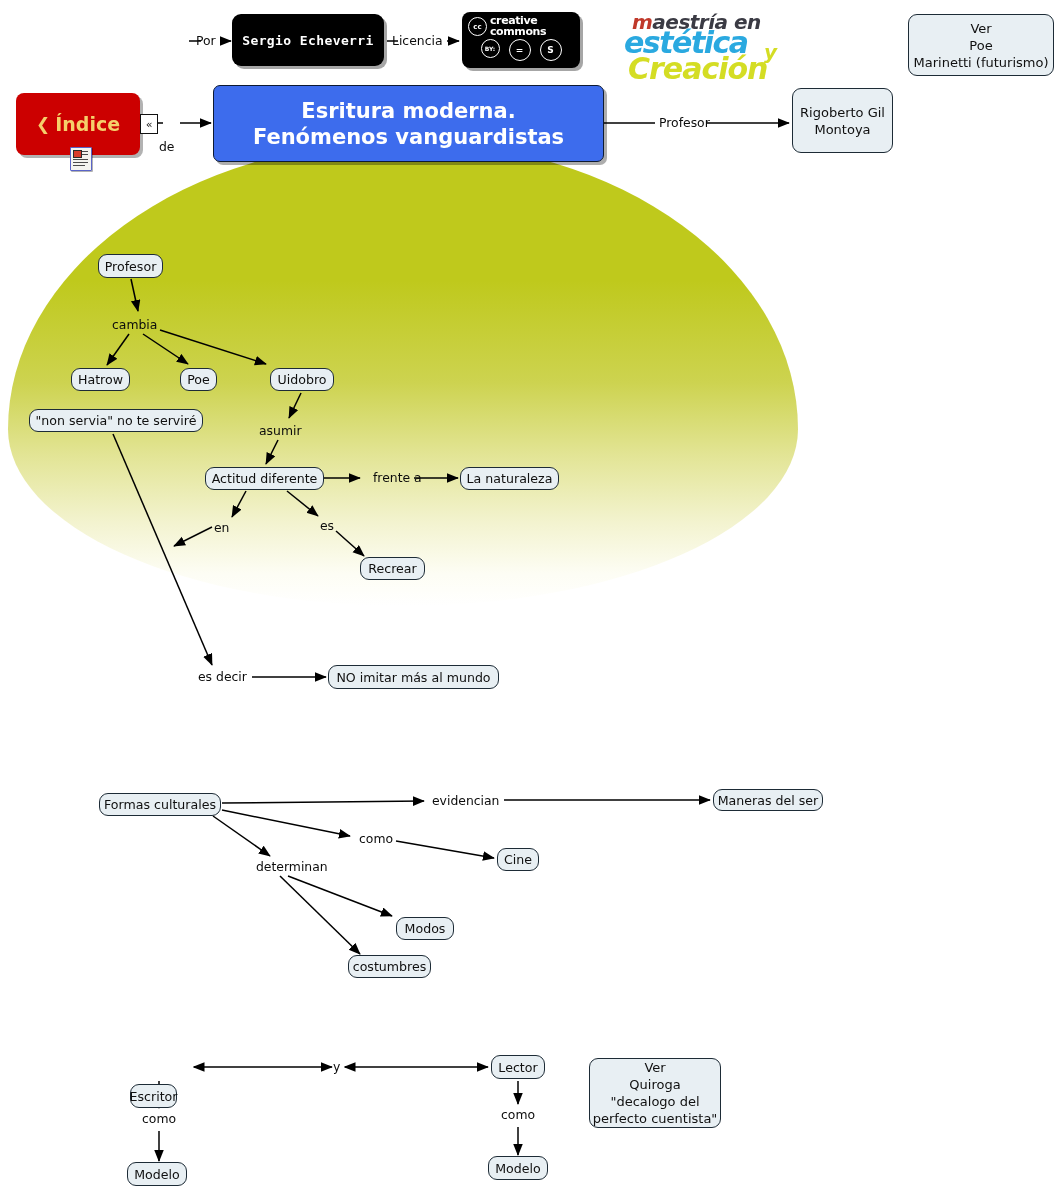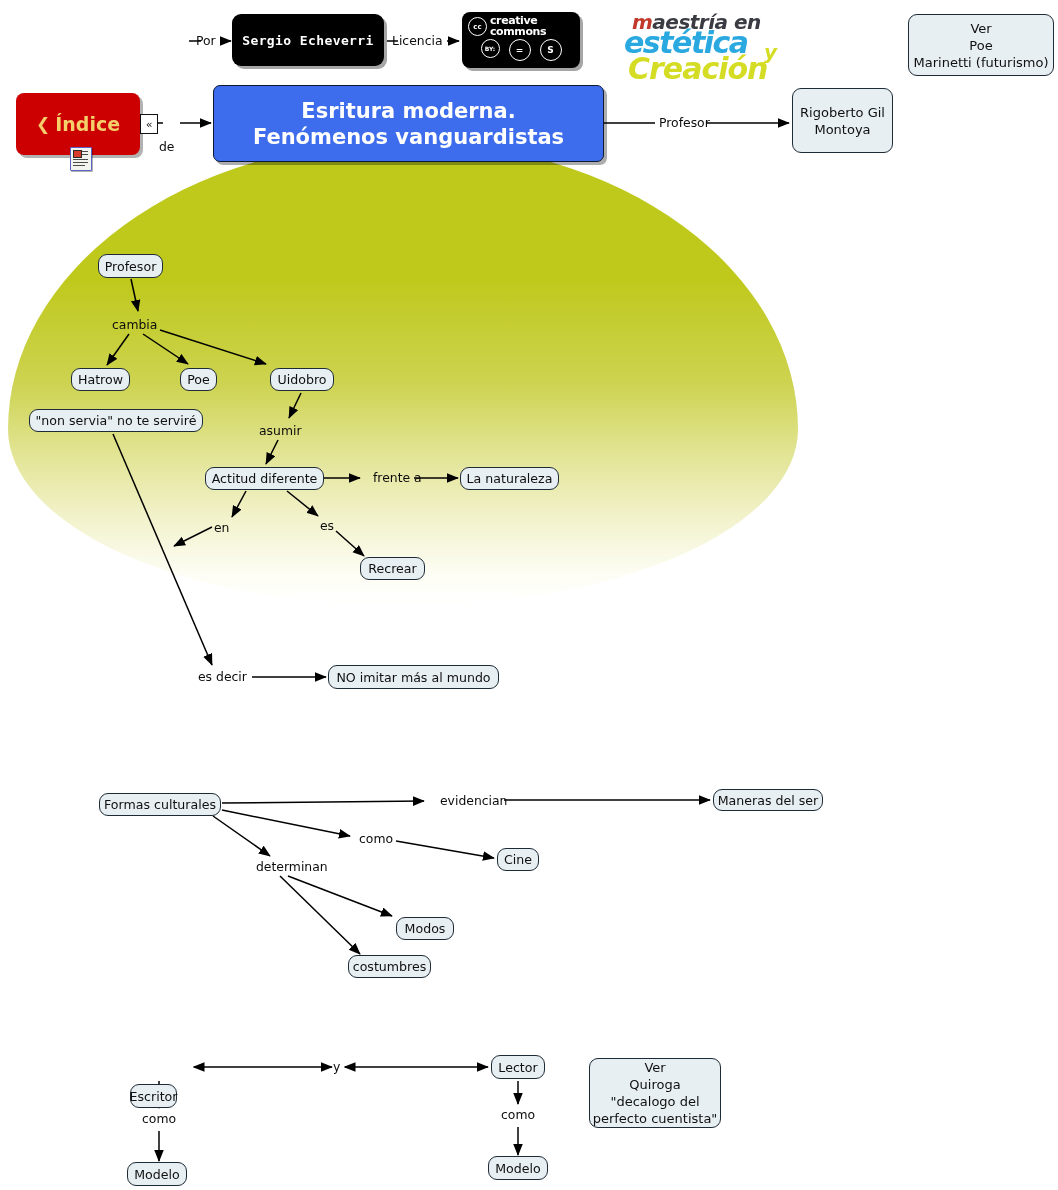--- a/index.html
+++ b/index.html
@@ -319,21 +319,21 @@
   <div class="node" style="left:29px;top:409px;width:174px;height:23px;">"non servia" no te serviré</div>
 
   <div class="node" style="left:360px;top:557px;width:65px;height:23px;">Recrear</div>
 
   <div class="elabel" style="left:198px;top:670px;">es decir</div>
 
   <div class="node" style="left:328px;top:665px;width:171px;height:24px;">NO imitar más al mundo</div>
 
   <div class="node" style="left:99px;top:793px;width:122px;height:23px;">Formas culturales</div>
 
-  <div class="elabel" style="left:432px;top:794px;margin-left:8px;">evidencian</div>
+  <div class="elabel" style="left:432px;top:794px;">evidencian</div>
 
   <div class="node" style="left:713px;top:789px;width:110px;height:22px;">Maneras del ser</div>
 
   <div class="elabel" style="left:359px;top:832px;">como</div>
 
   <div class="node" style="left:497px;top:848px;width:42px;height:23px;">Cine</div>
 
   <div class="elabel" style="left:256px;top:860px;">determinan</div>
 
   <div class="node" style="left:396px;top:917px;width:58px;height:23px;">Modos</div>

